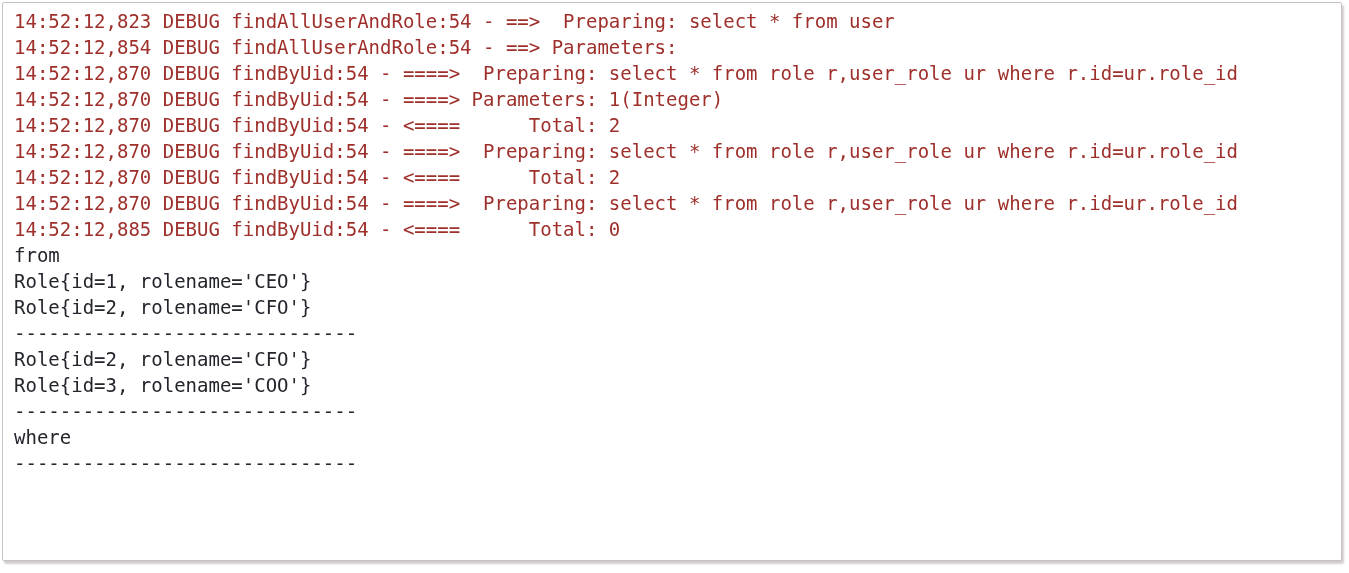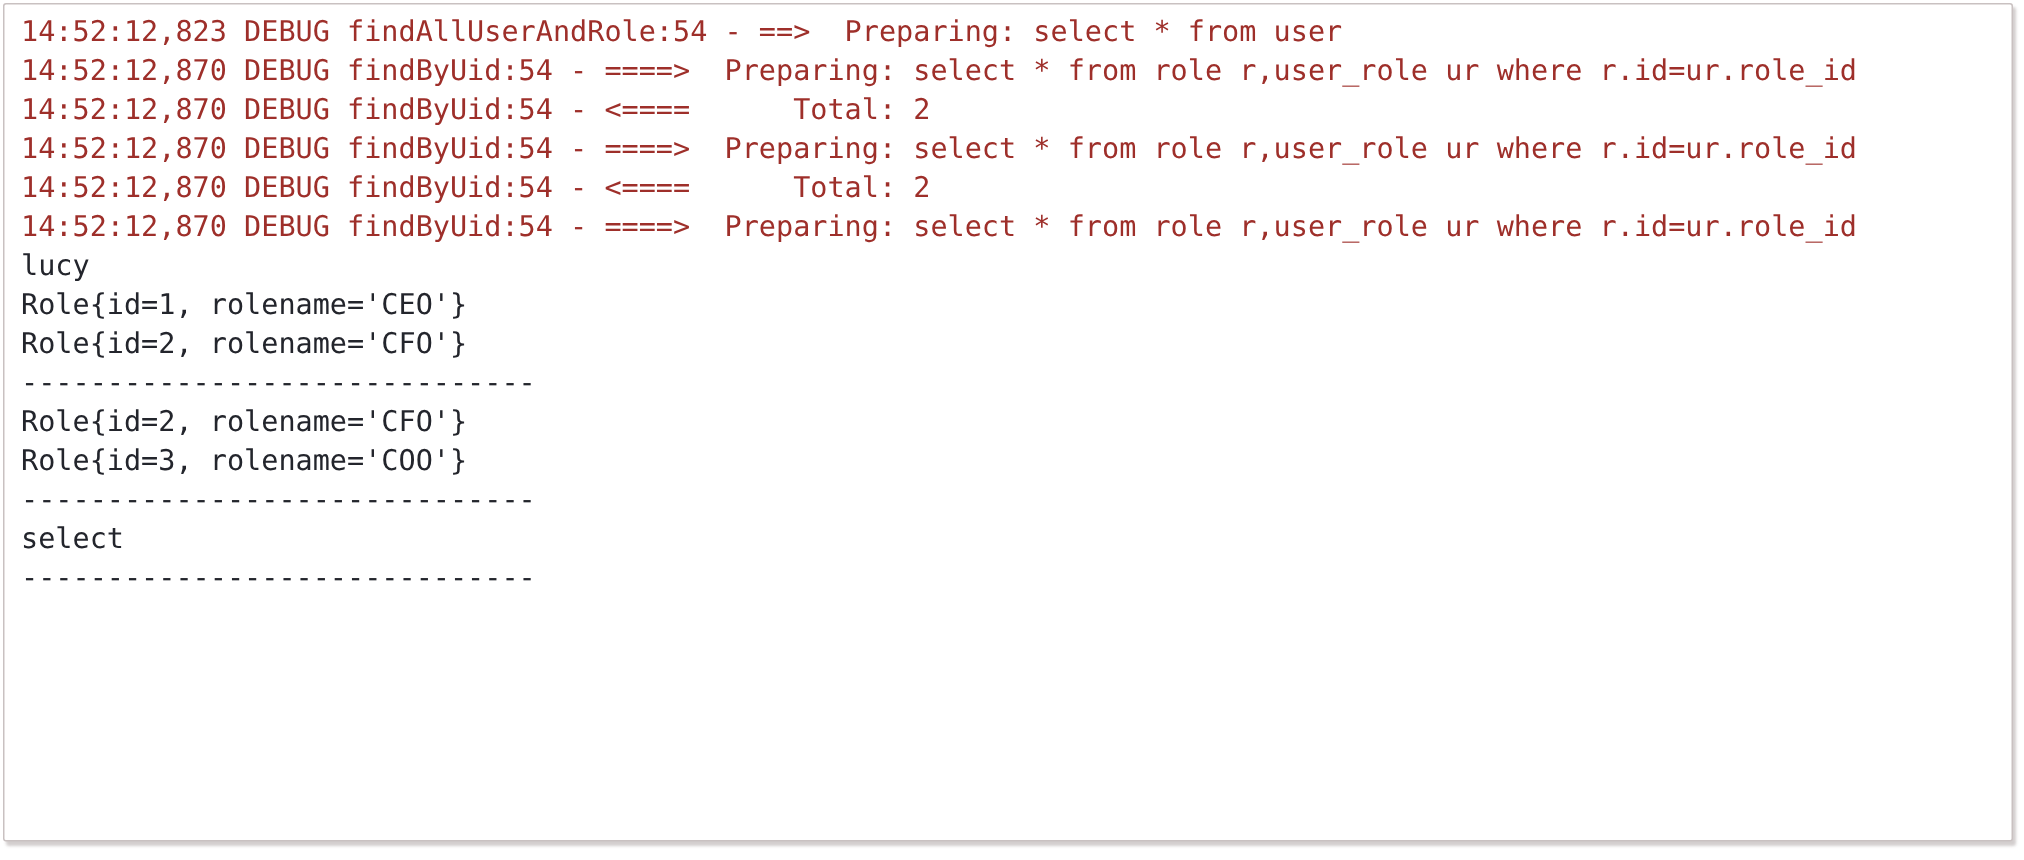--- a/index.html
+++ b/index.html
@@ -43,29 +43,32 @@
   .console-line.log { color: var(--log-color, #9e2f2a); }
   .console-line.out { color: var(--out-color, #23252c); }
 </style>
 </head>
 <body>
 
 <div class="stage">
   <div class="console">
     <div class="lines">
         <div class="console-line log">14:52:12,823 DEBUG findAllUserAndRole:54 - ==&gt;  Preparing: select * from user </div>
+        <div class="console-line log">14:52:12,854 DEBUG findAllUserAndRole:54 - ==&gt; Parameters: </div>
         <div class="console-line log">14:52:12,870 DEBUG findByUid:54 - ====&gt;  Preparing: select * from role r,user_role ur where r.id=ur.role_id</div>
+        <div class="console-line log">14:52:12,870 DEBUG findByUid:54 - ====&gt; Parameters: 1(Integer)</div>
         <div class="console-line log">14:52:12,870 DEBUG findByUid:54 - &lt;====      Total: 2</div>
         <div class="console-line log">14:52:12,870 DEBUG findByUid:54 - ====&gt;  Preparing: select * from role r,user_role ur where r.id=ur.role_id</div>
         <div class="console-line log">14:52:12,870 DEBUG findByUid:54 - &lt;====      Total: 2</div>
         <div class="console-line log">14:52:12,870 DEBUG findByUid:54 - ====&gt;  Preparing: select * from role r,user_role ur where r.id=ur.role_id</div>
-        <div class="console-line out">lucy</div>
+        <div class="console-line log">14:52:12,885 DEBUG findByUid:54 - &lt;====      Total: 0</div>
+        <div class="console-line out">from</div>
         <div class="console-line out">Role{id=1, rolename='CEO'}</div>
         <div class="console-line out">Role{id=2, rolename='CFO'}</div>
         <div class="console-line out">------------------------------</div>
         <div class="console-line out">Role{id=2, rolename='CFO'}</div>
         <div class="console-line out">Role{id=3, rolename='COO'}</div>
         <div class="console-line out">------------------------------</div>
-        <div class="console-line out">select</div>
+        <div class="console-line out">where</div>
         <div class="console-line out">------------------------------</div>
       </div>
   </div>
 </div>
 
 </body></html>

